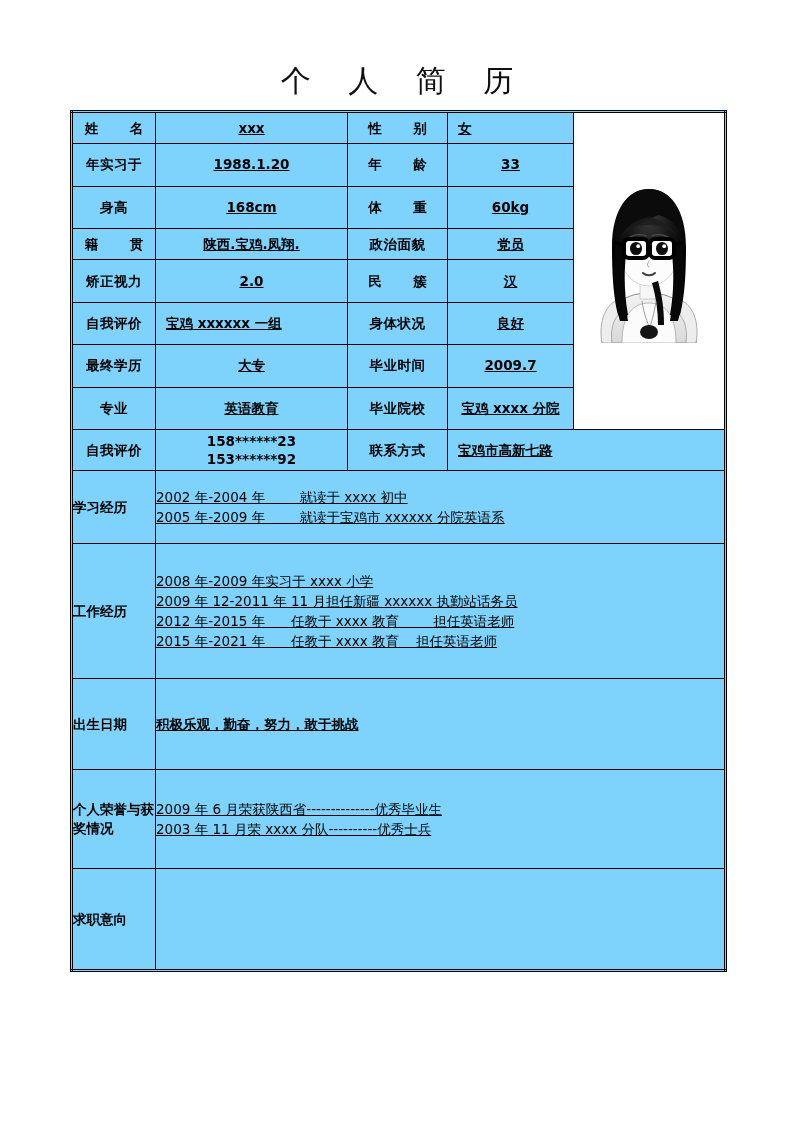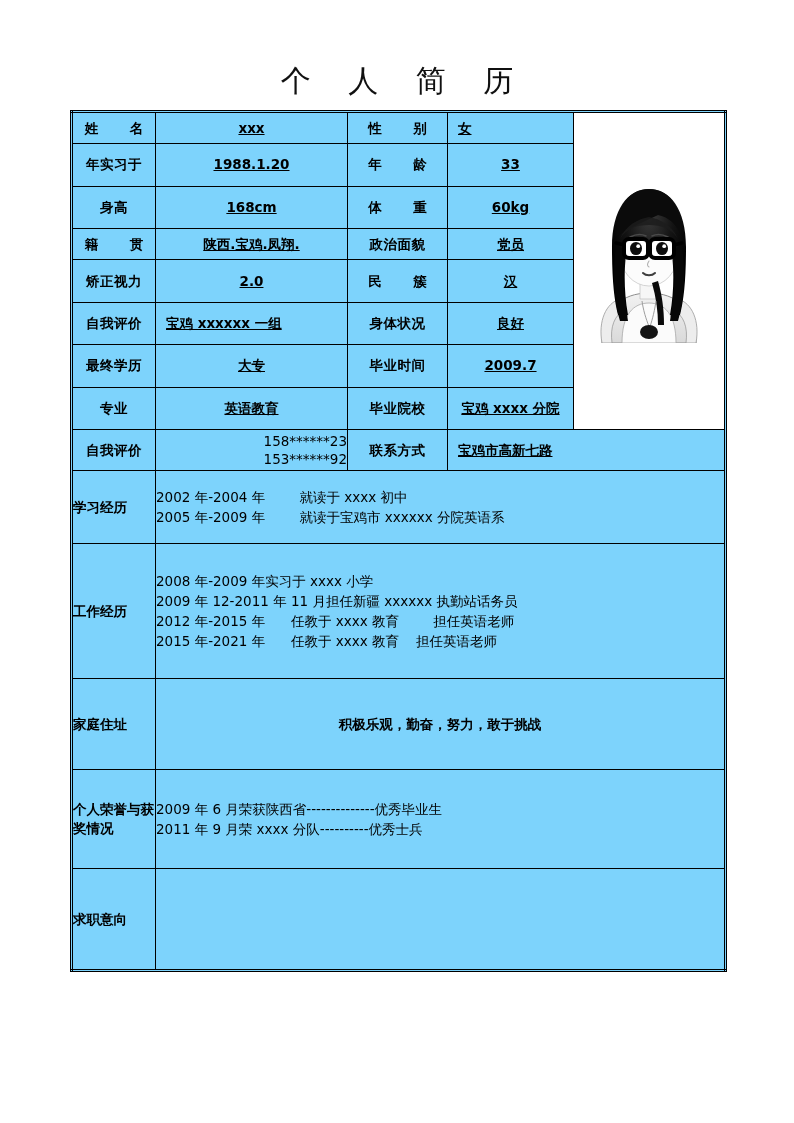--- a/index.html
+++ b/index.html
@@ -87,23 +87,23 @@
     padding: 3px 6px;
     text-decoration: underline;
   }
   .val.left { text-align: left; padding-left: 10px; }
 
   .row-h1 td { height: 30px; }
   .row-h2 td { height: 41px; }
 
   
   .phones {
-    text-align: right;
+    text-align: center;
     padding: 4px 0 4px 18px;
-    font-weight: 400;
+    font-weight: 700;
     font-size: 13.5px;
     line-height: 18px;
     font-family: "DejaVu Serif", serif;
   }
 
   
   .photo-cell {
     vertical-align: top;
     background: #ffffff;
     position: relative;
@@ -133,32 +133,32 @@
     padding: 4px 6px;
     word-break: break-all;
   }
   .sec-body {
     text-align: left;
     vertical-align: middle;
     padding: 6px 0 6px 10px;
     font-size: 13px;
     line-height: 20px;
     font-weight: 700;
+    text-decoration: underline;
   }
   .sec-body.light {
     font-weight: 400;
     font-family: "DejaVu Sans", sans-serif;
   }
   .sec-body .ln { display: block; white-space: pre; }
 
   .eval-body {
     padding-left: 22px;
     font-weight: 700;
     font-size: 13.5px;
-    text-align: center;
   }
 </style>
 </head>
 <body>
 
 <div class="page">
 
   <div class="doc-title">个 人 简 历</div>
 
   <table class="resume-table">
@@ -306,31 +306,31 @@
         <td class="sec-label" style="height:134px">工作经历</td>
         <td class="sec-body light" colspan="4">
           <span class="ln">2008 年-2009 年实习于 xxxx 小学</span>
           <span class="ln">2009 年 12-2011 年 11 月担任新疆 xxxxxx 执勤站话务员</span>
           <span class="ln">2012 年-2015 年      任教于 xxxx 教育        担任英语老师</span>
           <span class="ln">2015 年-2021 年      任教于 xxxx 教育    担任英语老师</span>
         </td>
       </tr>
 
       <tr>
-        <td class="sec-label" style="height:90px">家庭住址</td>
+        <td class="sec-label" style="height:90px">出生日期</td>
         <td class="sec-body eval-body" colspan="4">
           <span class="ln">积极乐观，勤奋，努力，敢于挑战</span>
         </td>
       </tr>
 
       <tr>
         <td class="sec-label" style="height:98px">个人荣誉与获奖情况</td>
         <td class="sec-body light" colspan="4">
           <span class="ln">2009 年 6 月荣获陕西省--------------优秀毕业生</span>
-          <span class="ln">2011 年 9 月荣 xxxx 分队----------优秀士兵</span>
+          <span class="ln">2003 年 11 月荣 xxxx 分队----------优秀士兵</span>
         </td>
       </tr>
 
       <tr>
         <td class="sec-label" style="height:100px">求职意向</td>
         <td class="sec-body" colspan="4"></td>
       </tr>
 
     </tbody>
   </table>

